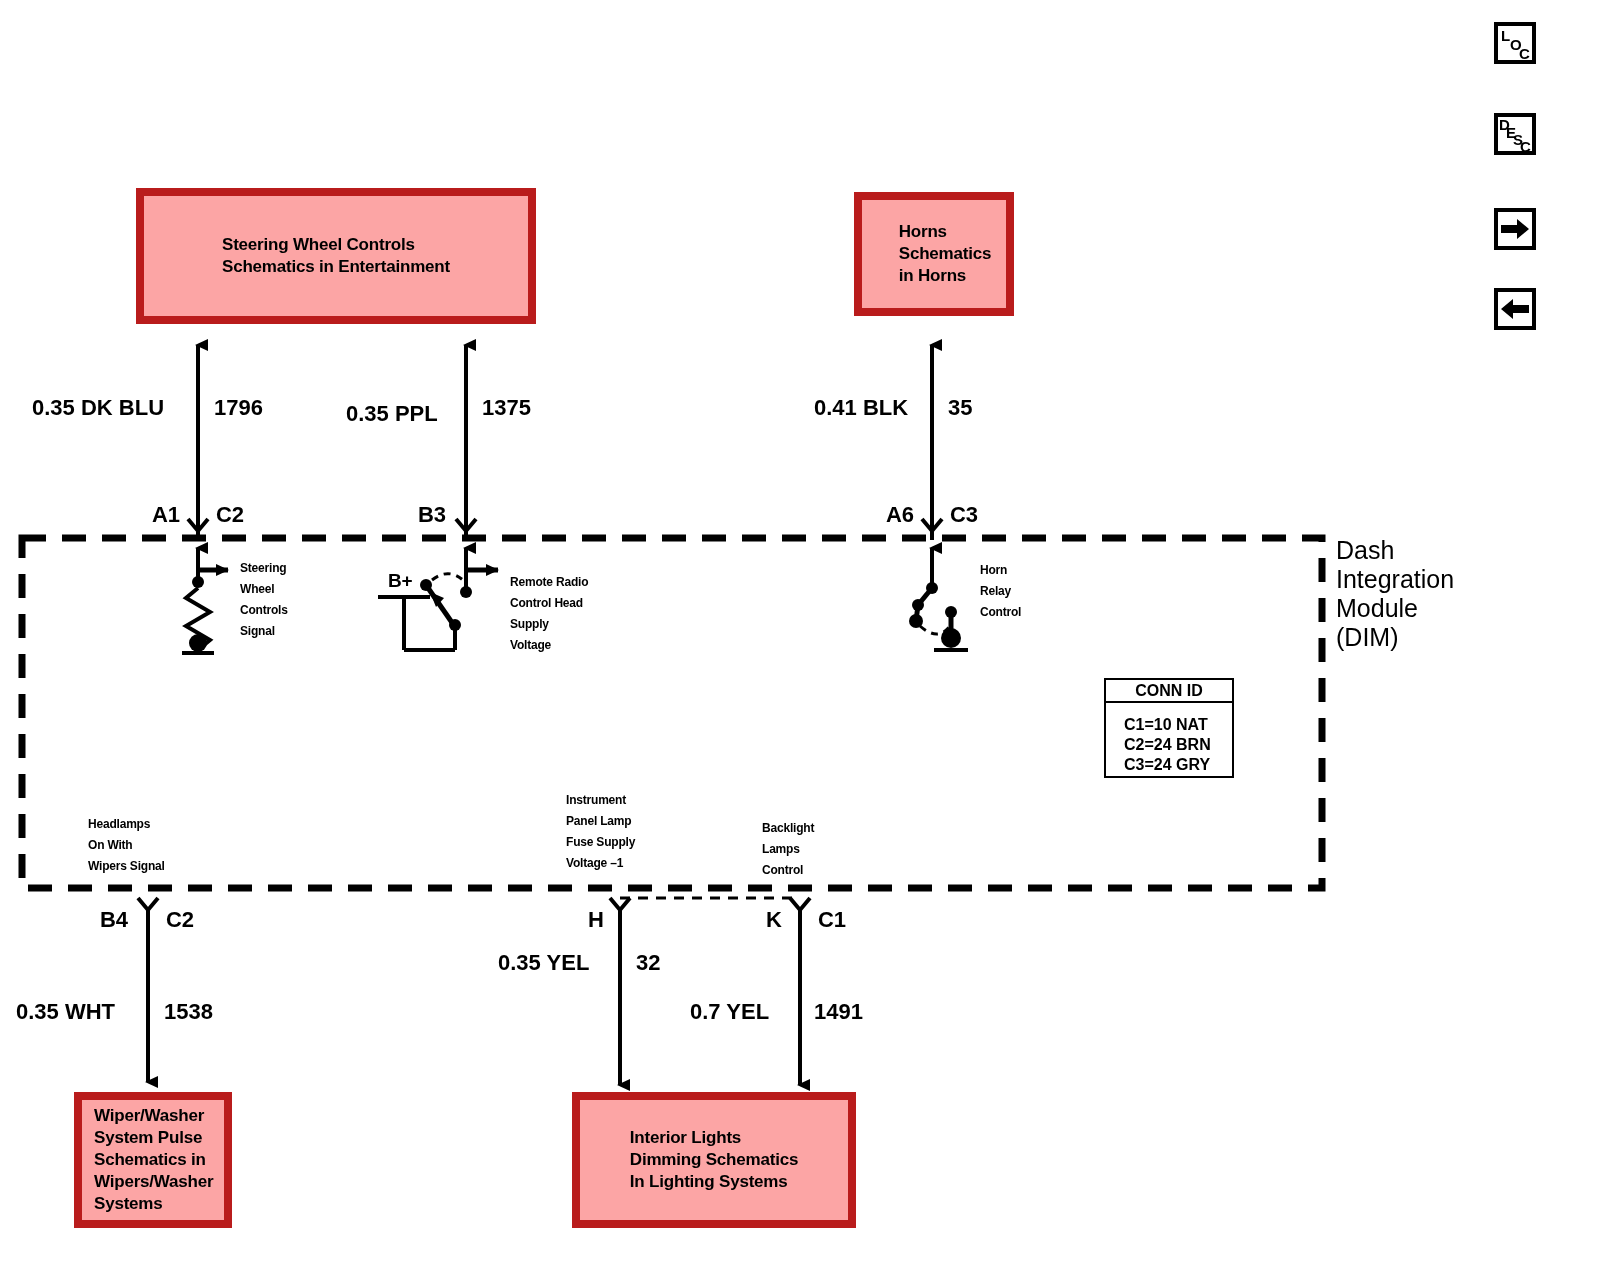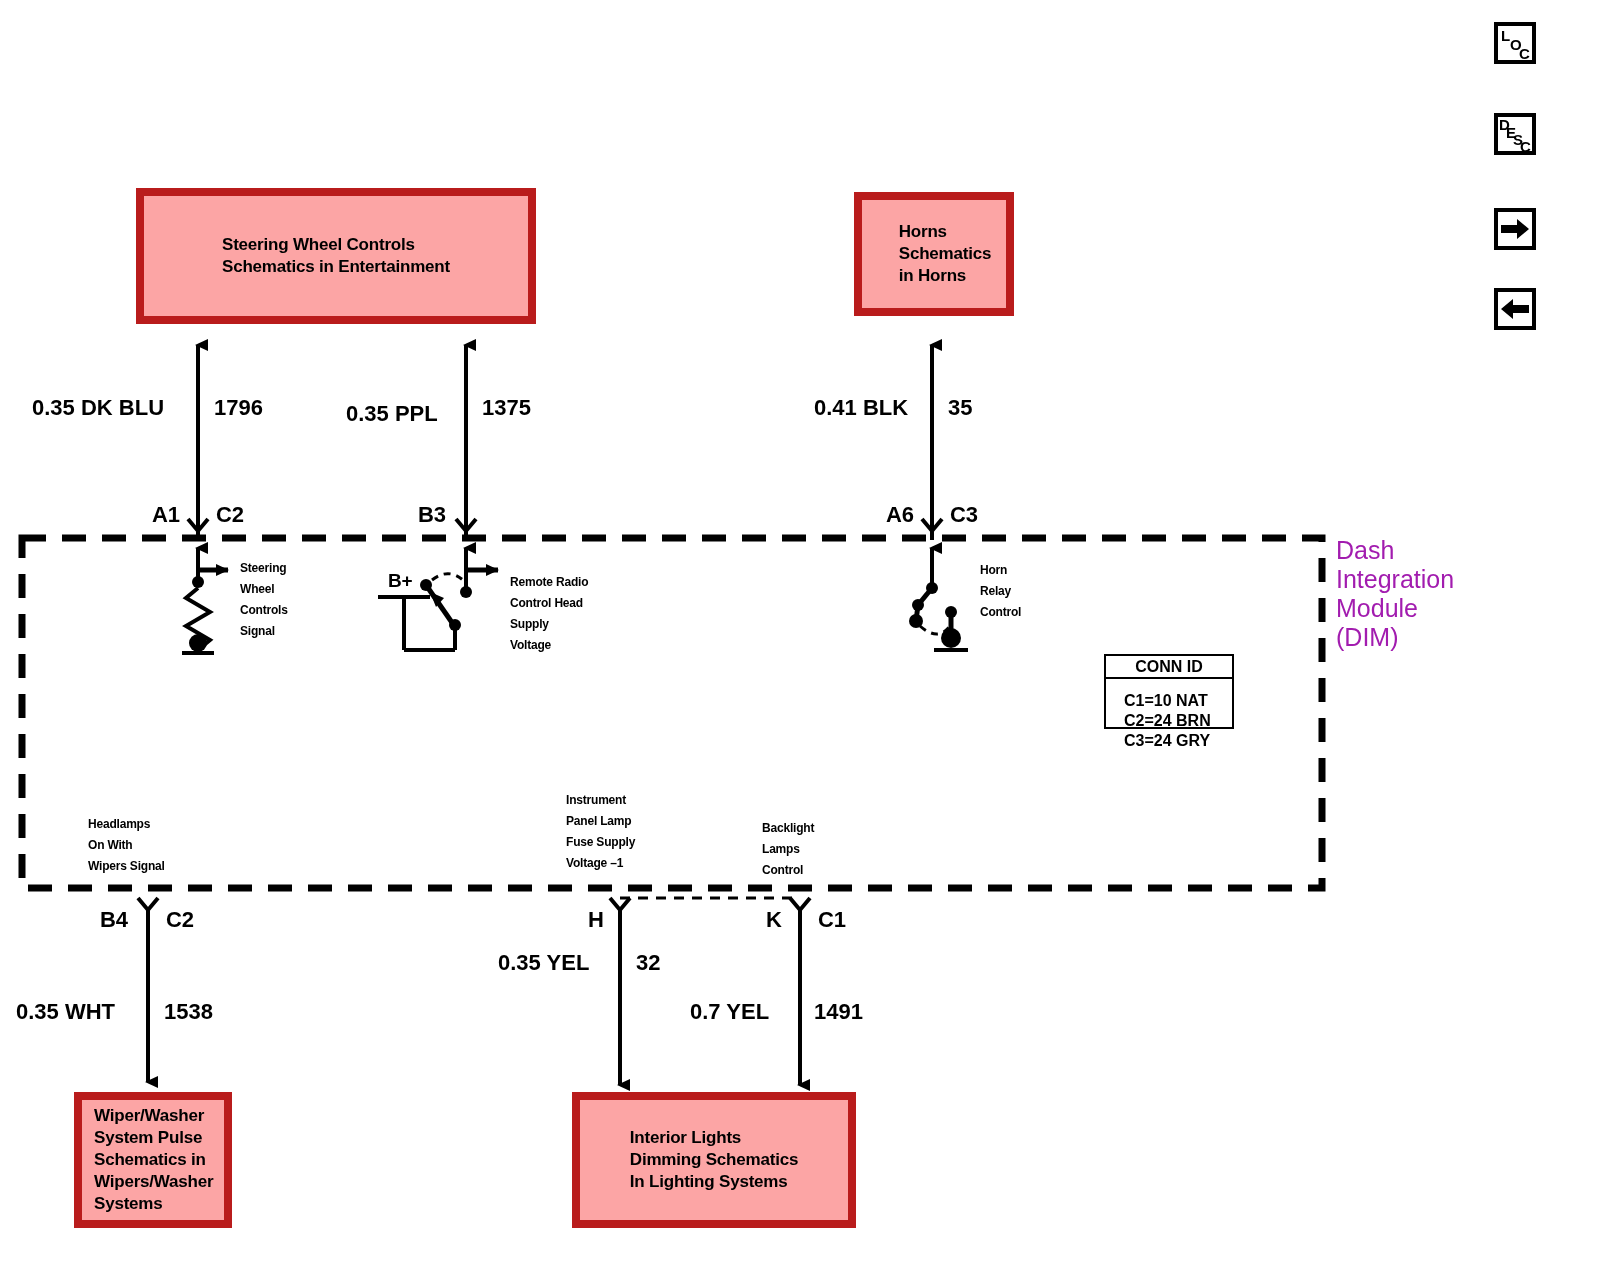--- a/index.html
+++ b/index.html
@@ -41,21 +41,21 @@
   }
   .lbl.wire { font-size: 22px; line-height: 24px; letter-spacing: 0px; }
   .lbl.pin  { font-size: 22px; line-height: 24px; }
   .lbl.box  { font-size: 17px; line-height: 22px; text-align: left; }
   .dim-title {
     font-family: "Liberation Sans", sans-serif;
     font-weight: normal;
     font-size: 25px;
     line-height: 29px;
     white-space: pre;
-    color: #a21caf;
+    color: #000000;
   }
 
   
   .sbox {
     position: absolute;
     border: 8px solid #b91c1c;
     background: #fca5a5;
     box-sizing: border-box;
     display: flex;
     align-items: center;
@@ -297,21 +297,21 @@
 
   <div class="abs lbl" style="left:762px; top:818px;">Backlight
 Lamps
 Control</div>
 
   <div class="abs dim-title" style="left:1336px; top:536px;">Dash
 Integration
 Module
 (DIM)</div>
 
-  <div class="connbox" style="left:1104px; top:654px; width:130px; height:75px;">
+  <div class="connbox" style="left:1104px; top:678px; width:130px; height:100px;">
     <div class="hdr">CONN ID</div>
     <div class="rows">
       <div>C1=10 NAT</div>
       <div>C2=24 BRN</div>
       <div>C3=24 GRY</div>
     </div>
   </div>
 
   <div class="tbtn" style="left:1494px; top:22px;">
     <div class="diag">

